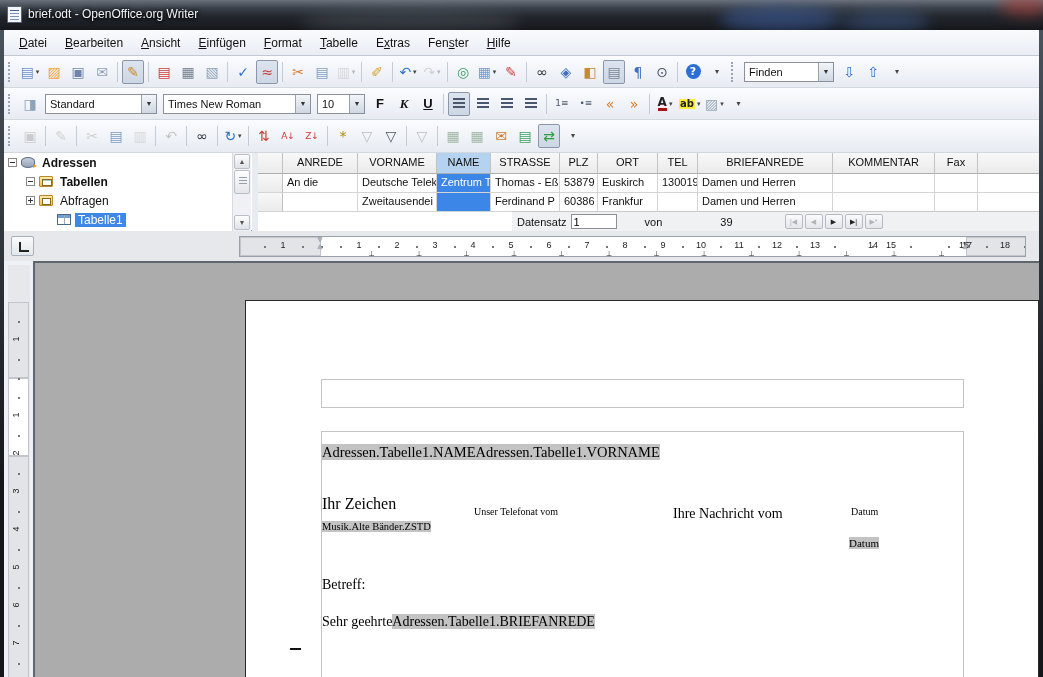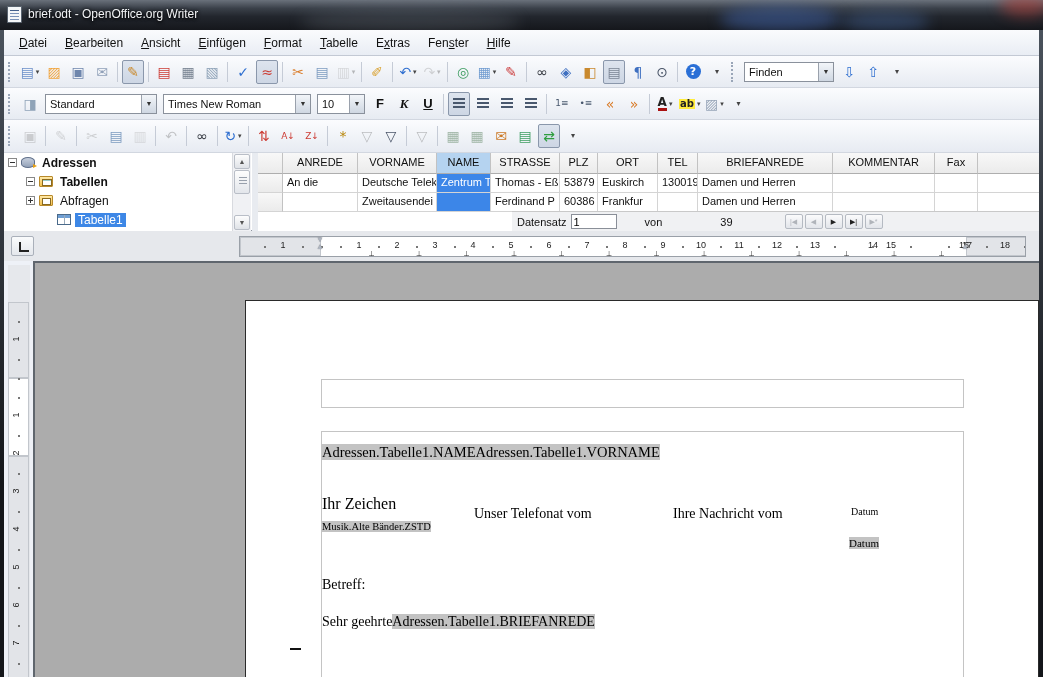--- a/index.html
+++ b/index.html
@@ -124,21 +124,21 @@
     border-top:2px solid #5f666e;border-left:2px solid #5f666e;overflow:hidden;}
   .page{position:absolute;left:210px;top:37px;width:794px;height:700px;background:#fff;
     border:1px solid #2a2a2a;box-shadow:3px 3px 0 #1f1f1f;}
   .frame{position:absolute;border:1px solid #c4c4c4;}
   .frame1{left:75px;top:78px;width:643px;height:29px;}
   .frame2{left:75px;top:130px;width:643px;height:560px;}
   .dline{position:absolute;font-family:"Liberation Serif","DejaVu Serif",serif;white-space:nowrap;color:#000;}
   .fld{background:#c3c3c3;}
   .l-name{left:76px;top:143px;font-size:14.5px;}
   .l-zeichen{left:76px;top:194px;font-size:16px;}
-  .l-unser{left:228px;top:205px;font-size:14px;}
+  .l-unser{left:228px;top:205px;font-size:10px;}
   .l-ihre{left:427px;top:205px;font-size:14px;}
   .l-datumlbl{left:605px;top:205px;font-size:10px;}
   .l-musik{left:76px;top:220px;font-size:10.5px;}
   .l-datumfld{left:603px;top:236px;font-size:11px;}
   .l-betreff{left:76px;top:276px;font-size:14px;}
   .l-sehr{left:76px;top:313px;font-size:14px;}
   .foldmark{position:absolute;left:44px;top:347px;width:11px;height:2px;background:#111;}
 </style>
 </head>
 <body>

